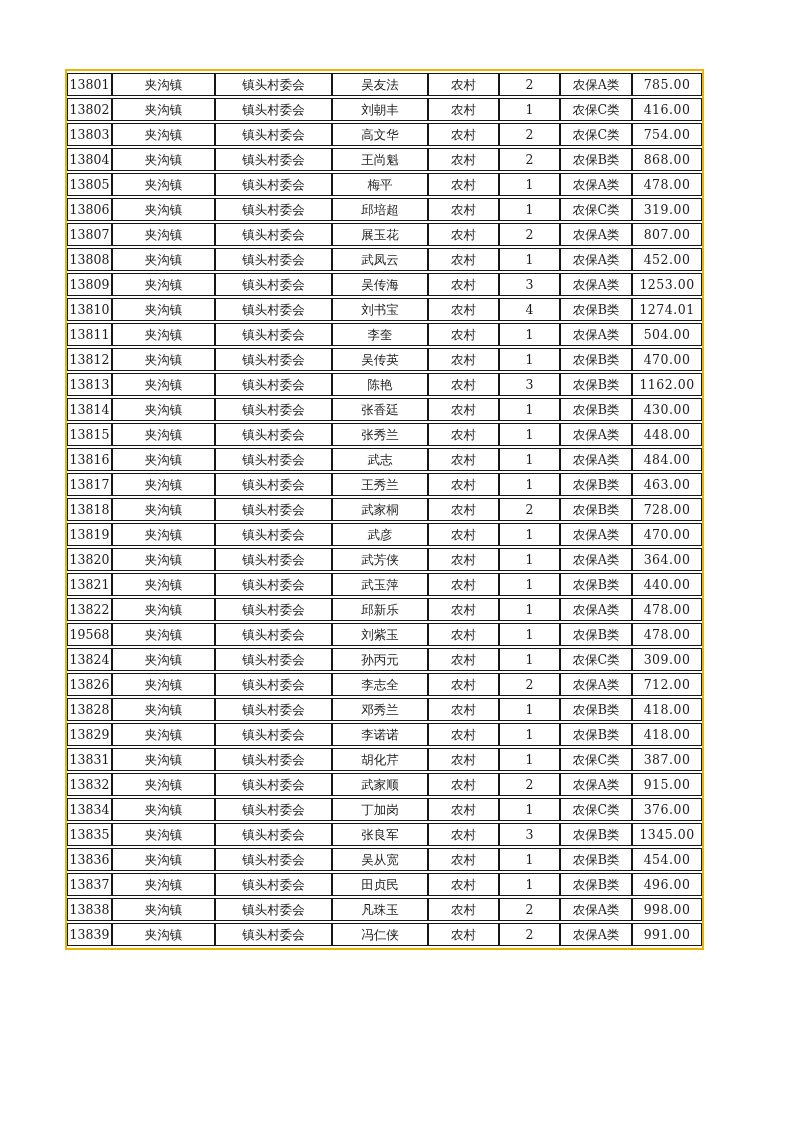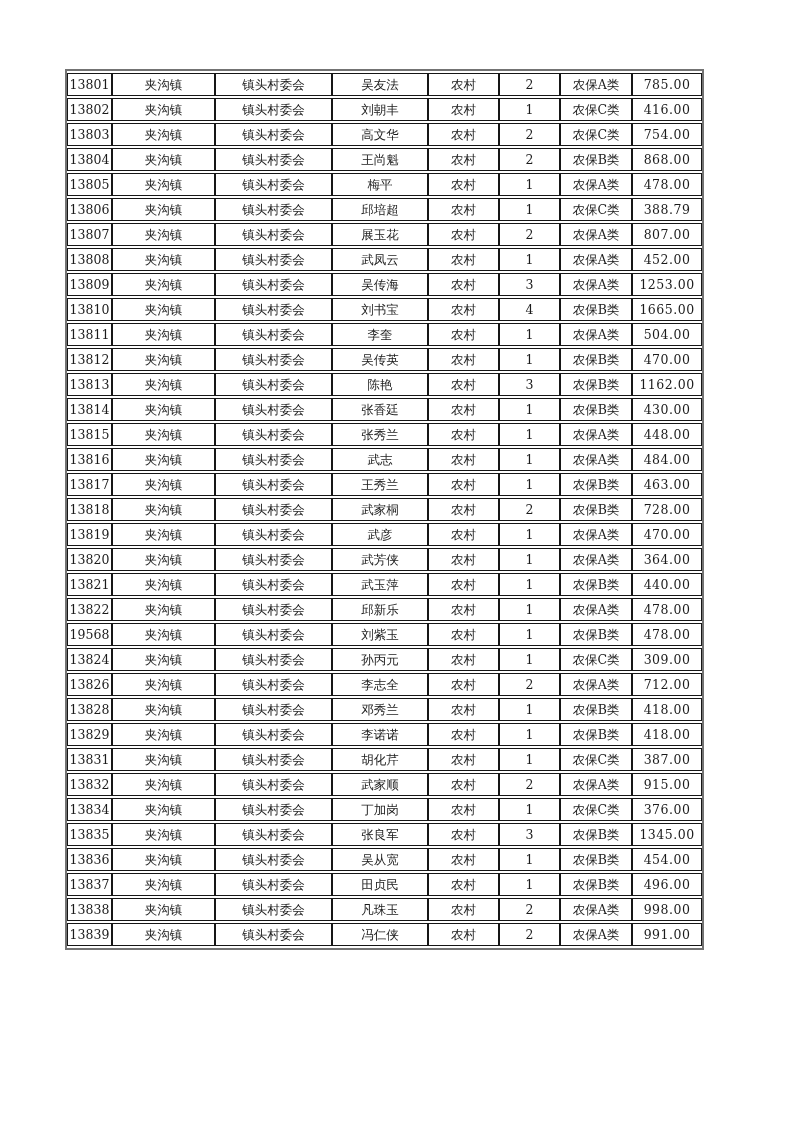--- a/index.html
+++ b/index.html
@@ -17,21 +17,21 @@
     color: #1a1a1a;
     overflow: hidden;
   }
   table.grid {
     position: absolute;
     left: 65px;
     top: 69px;
     border-collapse: separate;
     border-spacing: 0 2px;
     table-layout: fixed;
-    border: 2px solid #737373;
+    border: 2px solid #eab308;
     width: 639px;
   }
   table.grid td {
     box-sizing: border-box;
     border: 1px solid #161616;
     height: 23px;
     padding: 0 1px;
     font-size: 12.5px;
     line-height: 21px;
     text-align: center;
@@ -116,21 +116,21 @@
       <td class="amt">478.00</td>
     </tr>
         <tr>
       <td>13806</td>
       <td>夹沟镇</td>
       <td>镇头村委会</td>
       <td>邱培超</td>
       <td>农村</td>
       <td>1</td>
       <td>农保C类</td>
-      <td class="amt">388.79</td>
+      <td class="amt">319.00</td>
     </tr>
         <tr>
       <td>13807</td>
       <td>夹沟镇</td>
       <td>镇头村委会</td>
       <td>展玉花</td>
       <td>农村</td>
       <td>2</td>
       <td>农保A类</td>
       <td class="amt">807.00</td>
@@ -156,21 +156,21 @@
       <td class="amt">1253.00</td>
     </tr>
         <tr>
       <td>13810</td>
       <td>夹沟镇</td>
       <td>镇头村委会</td>
       <td>刘书宝</td>
       <td>农村</td>
       <td>4</td>
       <td>农保B类</td>
-      <td class="amt">1665.00</td>
+      <td class="amt">1274.01</td>
     </tr>
         <tr>
       <td>13811</td>
       <td>夹沟镇</td>
       <td>镇头村委会</td>
       <td>李奎</td>
       <td>农村</td>
       <td>1</td>
       <td>农保A类</td>
       <td class="amt">504.00</td>

